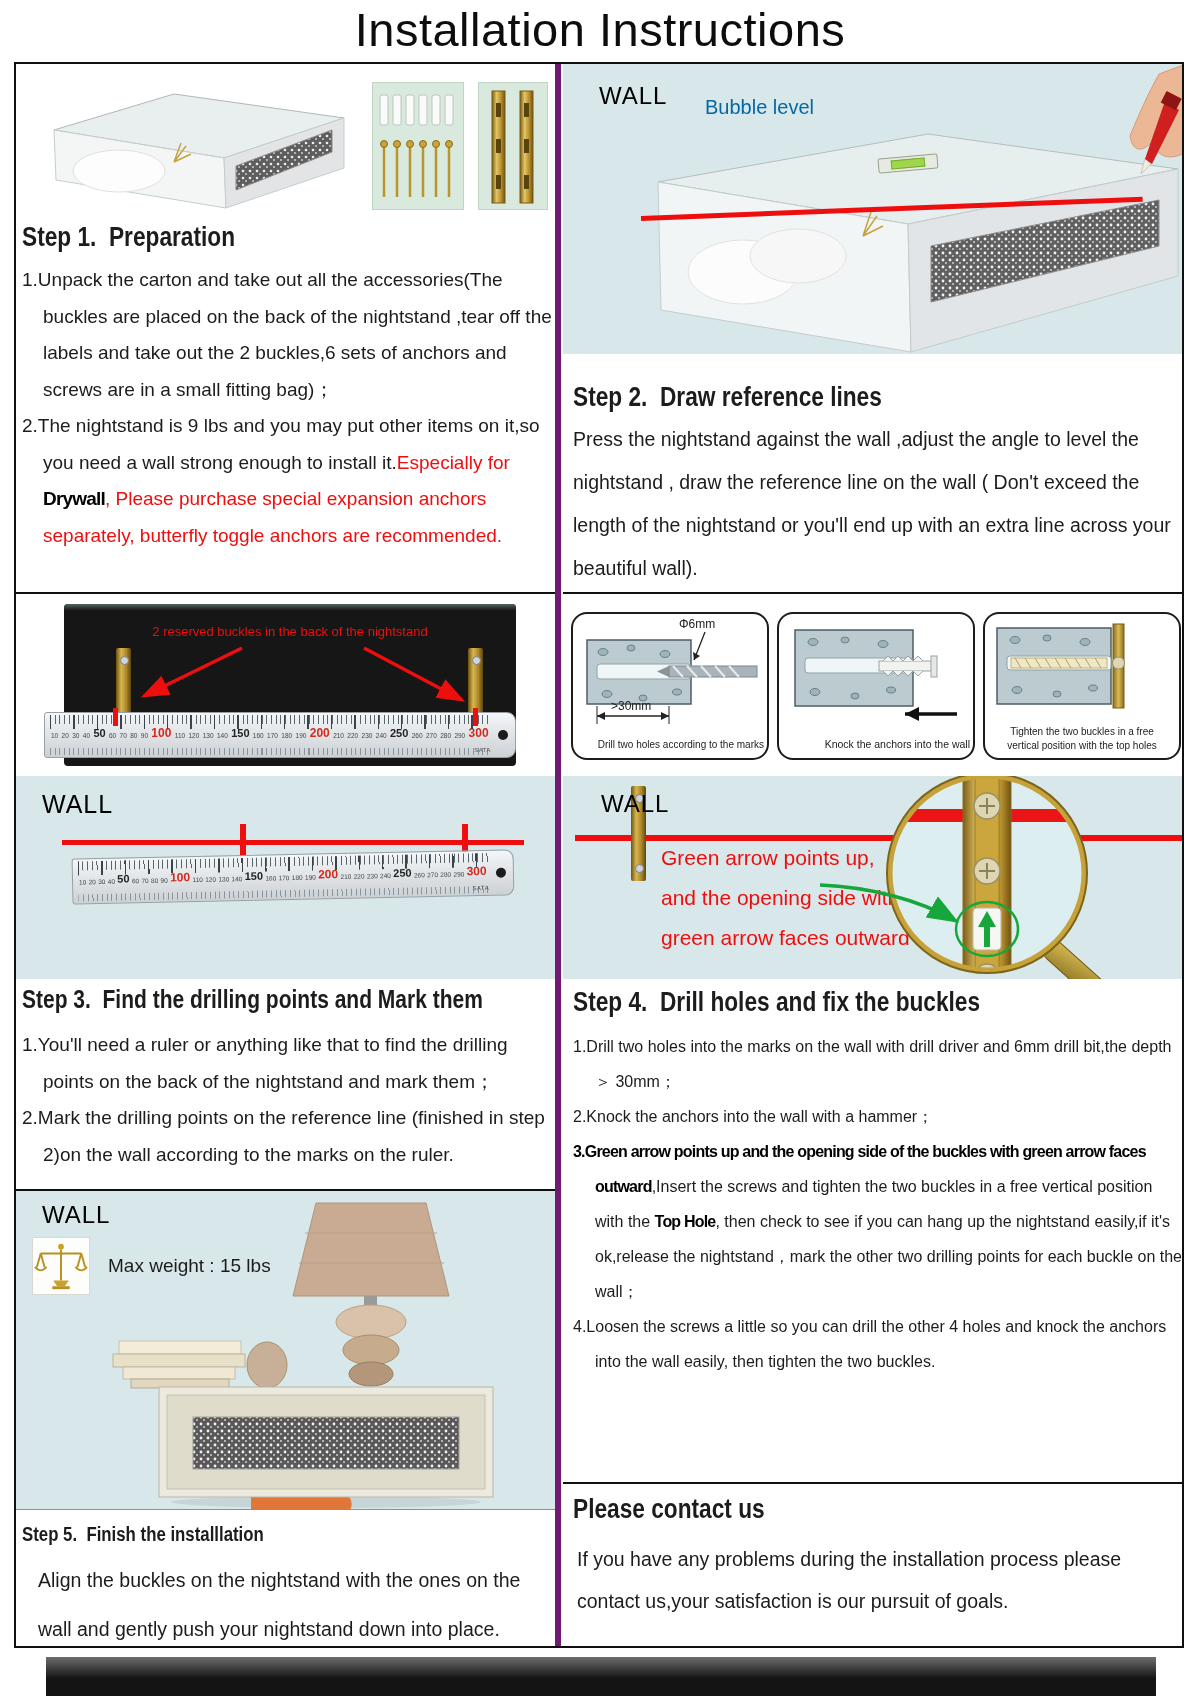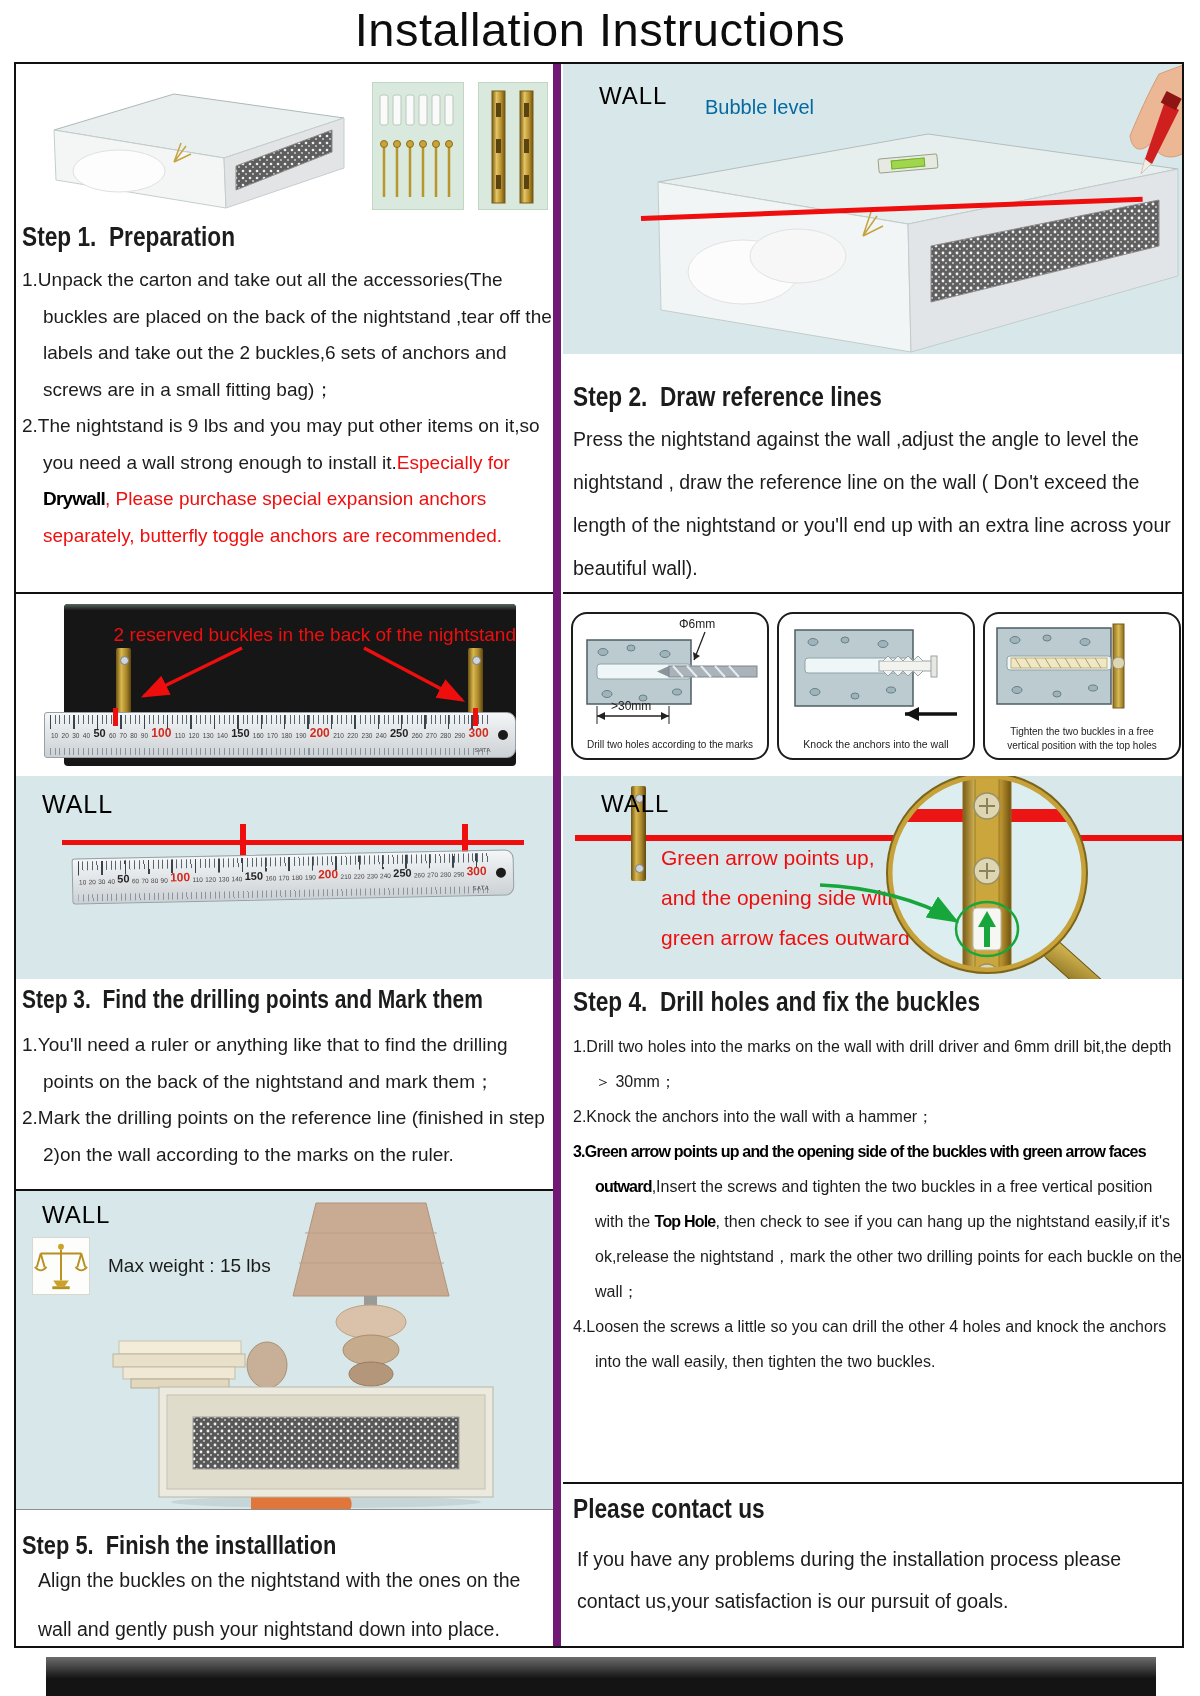--- a/index.html
+++ b/index.html
@@ -1,53 +1,53 @@
 <!DOCTYPE html>
 <html><head>
 <meta charset="utf-8">
 <style>
 *{margin:0;padding:0;box-sizing:border-box}
 html,body{width:1200px;background:#fff}
 body{position:relative;height:1696px;font-family:"Liberation Sans","DejaVu Sans",sans-serif;color:#1c1c1c;overflow:hidden}
 .title{position:absolute;top:2px;left:0;width:100%;text-align:center;font-size:47px;color:#0d0d0d;letter-spacing:.5px}
 .doc{position:absolute;left:14px;top:62px;width:1170px;height:1586px;border:2px solid #101010;background:#fff}
-.colL{position:absolute;left:0;top:0;width:545px;height:100%;border-right:8px solid #701a75}
+.colL{position:absolute;left:0;top:0;width:545px;height:100%;border-right:6px solid #701a75}
 .colR{position:absolute;left:547px;top:0;right:0;height:100%}
 .sec{position:absolute;left:0;width:100%;overflow:hidden}
 .blue{background:#d8e8ea}
 .hh{font-size:27px;font-weight:700}
 .cond{display:inline-block;transform:scaleX(.84);transform-origin:0 60%;white-space:nowrap;font-weight:700}
 .p{font-size:19px;line-height:36.5px;padding-left:21px;text-indent:-21px}
 .pr{font-size:16px;line-height:35px;padding-left:22px;text-indent:-22px}
 .pp{font-size:19.5px;line-height:43px}
 .red{color:#ef0e0e}
 .redbold{color:#000000;font-weight:700;letter-spacing:-.8px}
 .wall{font-size:25px;color:#000000;letter-spacing:1px}
 .fitbox{position:absolute;background:#d9e9dd;border:1px solid #c2d6c6}
 .backphoto{position:absolute;left:48px;top:10px;width:452px;height:162px;background:#161616;border-radius:4px}
 .bptop{position:absolute;left:0;top:0;width:100%;height:6px;background:linear-gradient(180deg,#54665c,#1c1c1c);border-radius:4px 4px 0 0}
 .bk{position:absolute;width:15px;height:82px;background:linear-gradient(90deg,#6e5212,#d9b84e 35%,#a8842a 70%,#5e470f);border-radius:2px}
 .bk::before,.bk::after{content:"";position:absolute;left:4px;width:7px;height:7px;border-radius:50%;background:#cdd4da;border:1px solid #7d7d7d}
 .bk::before{top:8px}.bk::after{bottom:8px}
-.bpnote{position:absolute;left:0;top:20px;width:100%;text-align:right;font-size:19px;color:#ef0e0e}
+.bpnote{position:absolute;left:0;top:20px;width:100%;text-align:center;font-size:13px;color:#ef0e0e}
 .ruler{position:absolute;background:linear-gradient(180deg,#f4f6f7,#ccd1d5);border:1px solid #97a0a6;border-radius:3px 9px 9px 3px}
 .ruler::before{content:"";position:absolute;top:2px;left:5px;right:24px;height:9px;background:repeating-linear-gradient(90deg,#5a646d 0 1px,transparent 1px 4.7px)}
 .ruler::after{content:"";position:absolute;top:2px;left:5px;right:24px;height:14px;background:repeating-linear-gradient(90deg,#39434b 0 1.5px,transparent 1.5px 23.4px)}
 .rticksB{position:absolute;bottom:2px;left:5px;right:24px;height:7px;background:repeating-linear-gradient(90deg,#8a949c 0 1px,transparent 1px 4.7px)}
 .rnum{position:absolute;left:6px;right:26px;top:14px;display:flex;justify-content:space-between;align-items:flex-end}
 .rn{font-size:6.5px;color:#444;line-height:1}
 .rn.r50{font-size:11px;font-weight:700;color:#222}
 .rn.r100{font-size:12px;font-weight:700;color:#d42a1e}
 .rbrand{position:absolute;right:24px;bottom:4px;font-size:6px;color:#555;letter-spacing:.5px}
 .rhole{position:absolute;right:7px;top:50%;margin-top:-5px;width:10px;height:10px;border-radius:50%;background:#1b1b1b}
 .rmark{position:absolute;width:5px;background:#ef0e0e}
 .redline{position:absolute;height:5px;background:#ef0e0e}
 .redtick{position:absolute;width:6px;height:37px;background:#ef0e0e}
 .dbox{position:absolute;width:198px;height:148px;border:2px solid #1c1c1c;border-radius:16px;background:#fff}
-.dcap{position:absolute;left:3px;right:3px;bottom:8px;text-align:center;font-size:10px;color:#222}
+.dcap{position:absolute;left:3px;right:3px;bottom:8px;text-align:right;font-size:10px;color:#222}
 .dcap2{position:absolute;left:3px;right:3px;bottom:5px;text-align:center;font-size:10px;line-height:14px;color:#222}
 .notes{position:absolute;font-size:21px;line-height:40px;color:#ef0e0e}
 .level{position:absolute;width:60px;height:15px;background:#e7eae1;border:1px solid #9aa089;border-radius:2px}
 .level i{position:absolute;left:12px;top:2px;width:34px;height:9px;background:#9fd64e;border:1px solid #76ad2c}
 .scalebox{position:absolute;width:58px;height:58px;background:#fdfdfb;border:1px solid #d8d8d0}
 .botbar{position:absolute;left:46px;top:1657px;width:1110px;height:39px;background:linear-gradient(180deg,#6d6d6d,#141414 55%)}
 svg{display:block}
 </style>
 </head>
 <body>
@@ -282,21 +282,21 @@
         <rect x="30" y="188" width="98" height="9" fill="#e2d8c0" stroke="#b5ab92"></rect>
         <ellipse cx="166" cy="174" rx="20" ry="23" fill="#c7b097" stroke="#a8906f"></ellipse>
         <path d="M150,304 h95 a10,10 0 0 1 0,18 h-95 z" fill="#e0763a"></path>
         <rect x="58" y="196" width="334" height="110" fill="#eceadf" stroke="#b9b5a6"></rect>
         <rect x="66" y="204" width="318" height="94" fill="#e0dccb" stroke="#c6c2b1"></rect>
         <rect x="92" y="226" width="266" height="52" fill="url(#cryL)" stroke="#9a9a9a"></rect>
       </svg>
     </div>
 
     <div class="sec" style="top:1445px;height:141px;border-top:1px solid #8f8f8f">
-      <div class="hh" style="position:absolute;left:6px;top:20px;font-size:26px"><span class="cond">Step 5.&nbsp; Finish the installlation</span></div>
+      <div class="hh" style="position:absolute;left:6px;top:13px;font-size:20px"><span class="cond">Step 5.&nbsp; Finish the installlation</span></div>
       <div class="pp" style="position:absolute;left:22px;top:46px;width:510px;line-height:49px">Align the buckles on the nightstand with the ones on the wall and gently push your nightstand down into place.</div>
     </div>
   </div>
 
   <div class="colR">
 
     <div class="sec" style="top:0;height:528px">
       <div class="blue" style="position:absolute;left:0;top:0;width:100%;height:290px;overflow:hidden">
         <svg style="position:absolute;left:0;top:40px" width="623" height="250" viewBox="0 0 623 250">
           <defs>

